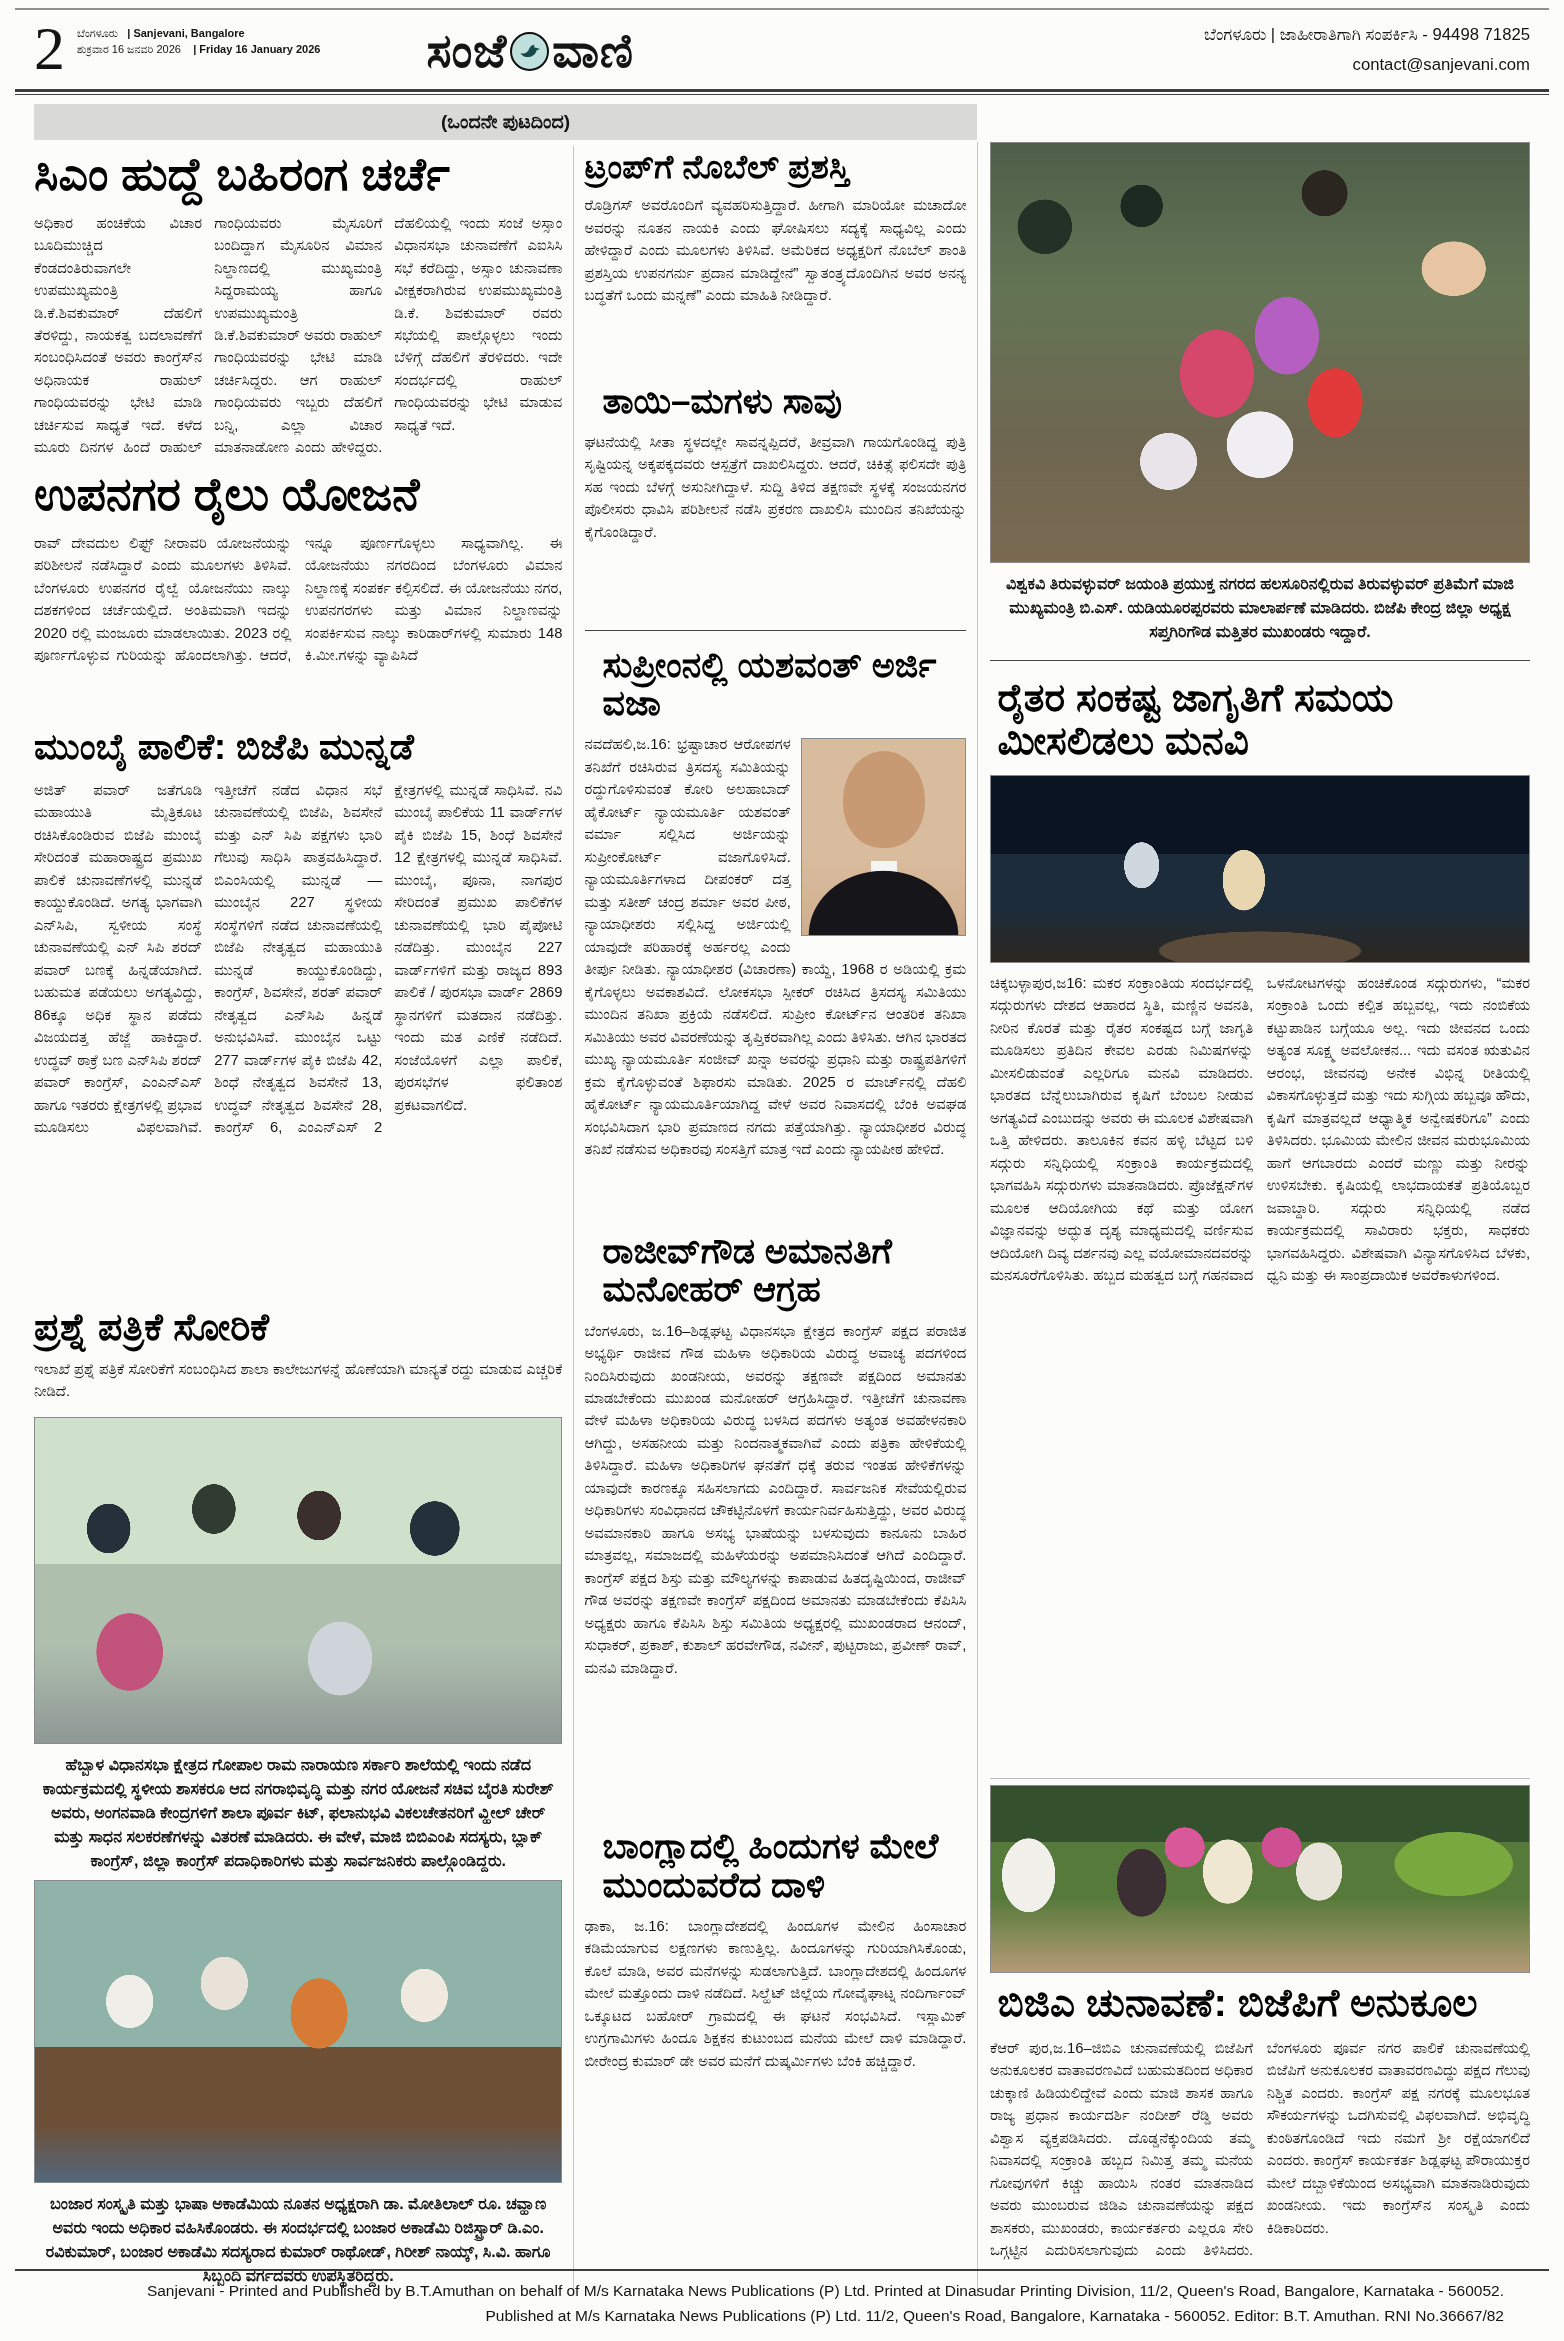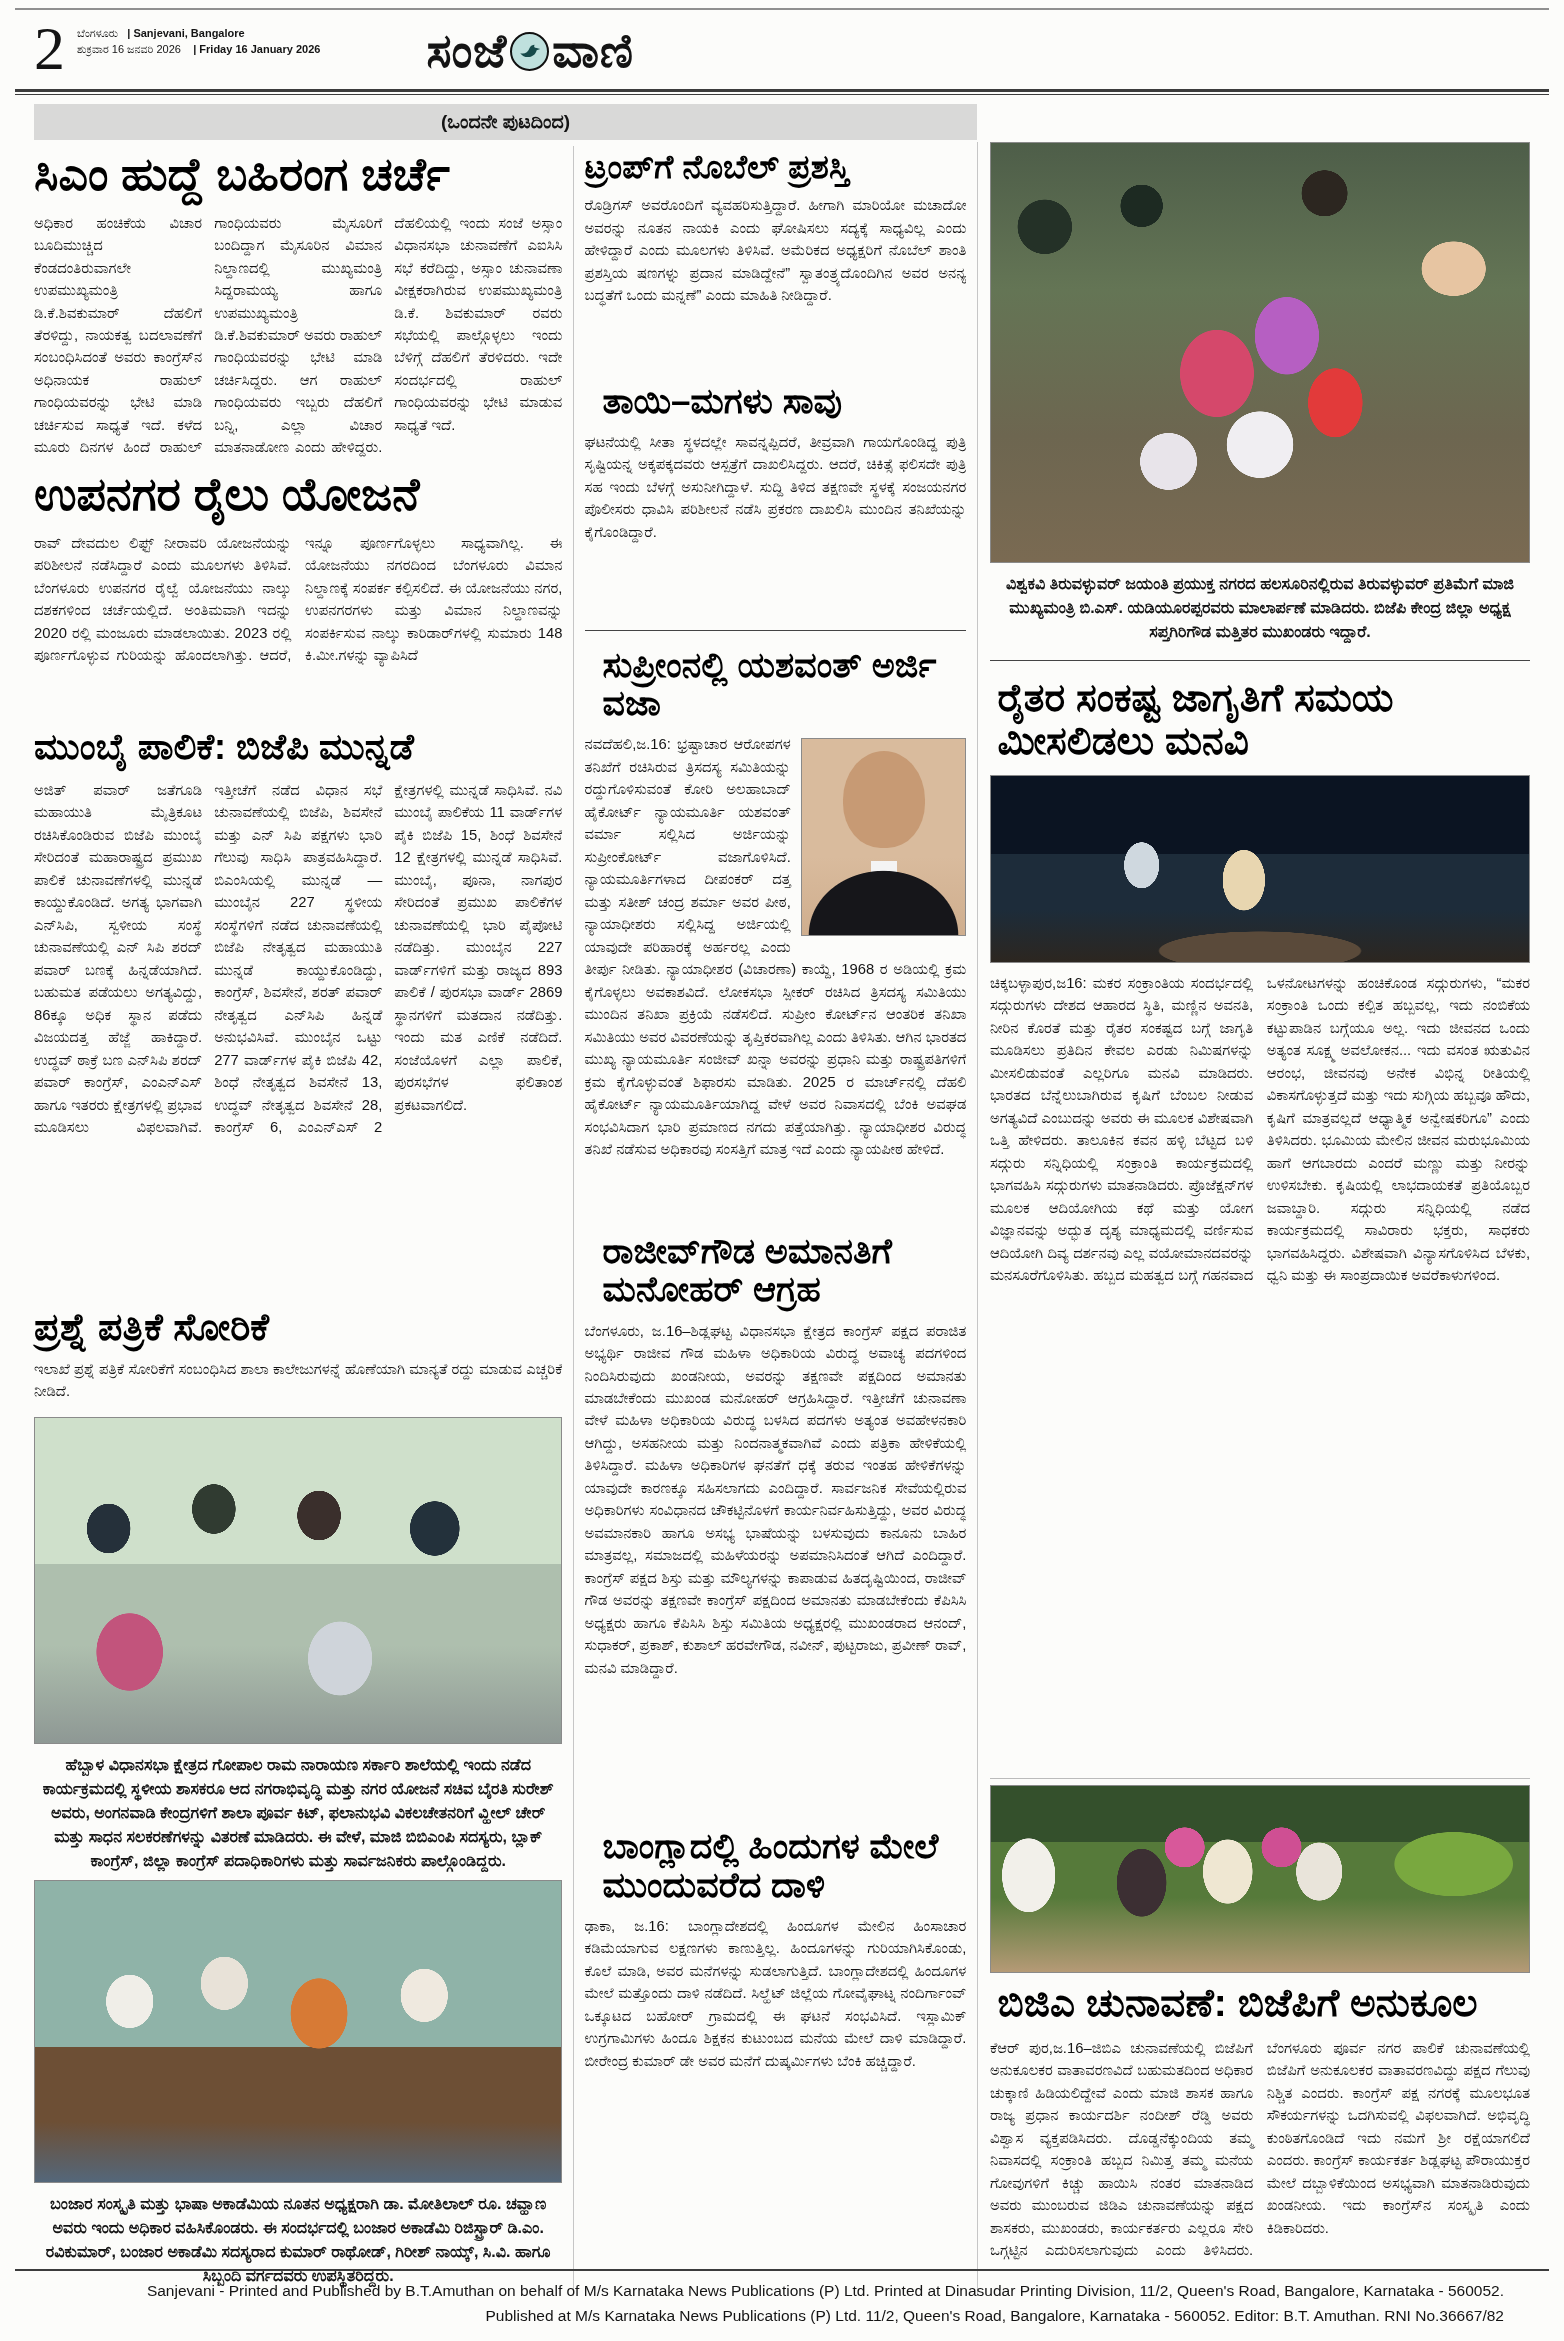--- a/index.html
+++ b/index.html
@@ -128,20 +128,24 @@
   </div>
   <div class="masthead">
     <span>ಸಂಜೆ</span>
     <span class="dove-wrap">
       <svg viewBox="0 0 24 24">
           <path d="M3 14c4 1.2 7-.8 8.2-3.8 0 0 1-4 5-4-1 2 0 3 2 3l3.2 1-3.2 1.1C17 15.5 14 17.6 10 17.6c-3 0-5-1.2-7-3.6z" fill="#164a4a"></path>
         </svg>
     </span>
     <span>ವಾಣಿ</span>
   </div>
+  <div class="hdr-right">
+    <div>ಬೆಂಗಳೂರು  |  ಜಾಹೀರಾತಿಗಾಗಿ ಸಂಪರ್ಕಿಸಿ - 94498 71825</div>
+    <div>contact@sanjevani.com</div>
+  </div>
 </div>
 <div class="hdr-rule"></div>
 
 <div class="main">
 
   <div class="lm">
     <div class="contbar">(ಒಂದನೇ ಪುಟದಿಂದ)</div>
 
     <div class="lm-cols">
 
@@ -171,21 +175,21 @@
         <div class="caption">ಹೆಬ್ಬಾಳ ವಿಧಾನಸಭಾ ಕ್ಷೇತ್ರದ ಗೋಪಾಲ ರಾಮ ನಾರಾಯಣ ಸರ್ಕಾರಿ ಶಾಲೆಯಲ್ಲಿ ಇಂದು ನಡೆದ ಕಾರ್ಯಕ್ರಮದಲ್ಲಿ ಸ್ಥಳೀಯ ಶಾಸಕರೂ ಆದ ನಗರಾಭಿವೃದ್ಧಿ ಮತ್ತು ನಗರ ಯೋಜನೆ ಸಚಿವ ಬೈರತಿ ಸುರೇಶ್ ಅವರು, ಅಂಗನವಾಡಿ ಕೇಂದ್ರಗಳಿಗೆ ಶಾಲಾ ಪೂರ್ವ ಕಿಟ್, ಫಲಾನುಭವಿ ವಿಕಲಚೇತನರಿಗೆ ವ್ಹೀಲ್ ಚೇರ್ ಮತ್ತು ಸಾಧನ ಸಲಕರಣೆಗಳನ್ನು ವಿತರಣೆ ಮಾಡಿದರು. ಈ ವೇಳೆ, ಮಾಜಿ ಬಿಬಿಎಂಪಿ ಸದಸ್ಯರು, ಬ್ಲಾಕ್ ಕಾಂಗ್ರೆಸ್, ಜಿಲ್ಲಾ ಕಾಂಗ್ರೆಸ್ ಪದಾಧಿಕಾರಿಗಳು ಮತ್ತು ಸಾರ್ವಜನಿಕರು ಪಾಲ್ಗೊಂಡಿದ್ದರು.</div>
 
         <div class="ph ph-office"></div>
         <div class="caption">ಬಂಜಾರ ಸಂಸ್ಕೃತಿ ಮತ್ತು ಭಾಷಾ ಅಕಾಡೆಮಿಯ ನೂತನ ಅಧ್ಯಕ್ಷರಾಗಿ ಡಾ. ಮೋತಿಲಾಲ್ ರೂ. ಚವ್ಹಾಣ ಅವರು ಇಂದು ಅಧಿಕಾರ ವಹಿಸಿಕೊಂಡರು. ಈ ಸಂದರ್ಭದಲ್ಲಿ ಬಂಜಾರ ಅಕಾಡೆಮಿ ರಿಜಿಸ್ಟ್ರಾರ್ ಡಿ.ಎಂ. ರವಿಕುಮಾರ್, ಬಂಜಾರ ಅಕಾಡೆಮಿ ಸದಸ್ಯರಾದ ಕುಮಾರ್ ರಾಥೋಡ್, ಗಿರೀಶ್ ನಾಯ್ಕ್, ಸಿ.ವಿ. ಹಾಗೂ ಸಿಬ್ಬಂದಿ ವರ್ಗದವರು ಉಪಸ್ಥಿತರಿದ್ದರು.</div>
       </div>
 
       <div class="midcol">
 
         <div>
           <div class="hl hl-m">ಟ್ರಂಪ್‌ಗೆ ನೊಬೆಲ್ ಪ್ರಶಸ್ತಿ</div>
-          <div class="bd" style="height:180px;">ರೊಡ್ರಿಗಸ್ ಅವರೊಂದಿಗೆ ವ್ಯವಹರಿಸುತ್ತಿದ್ದಾರೆ. ಹೀಗಾಗಿ ಮಾರಿಯೋ ಮಚಾದೋ ಅವರನ್ನು ನೂತನ ನಾಯಕಿ ಎಂದು ಘೋಷಿಸಲು ಸದ್ಯಕ್ಕೆ ಸಾಧ್ಯವಿಲ್ಲ ಎಂದು ಹೇಳಿದ್ದಾರೆ ಎಂದು ಮೂಲಗಳು ತಿಳಿಸಿವೆ. ಅಮೆರಿಕದ ಅಧ್ಯಕ್ಷರಿಗೆ ನೊಬೆಲ್ ಶಾಂತಿ ಪ್ರಶಸ್ತಿಯ ಷಣಗಳ್ನು ಪ್ರದಾನ ಮಾಡಿದ್ದೇನೆ” ಸ್ವಾತಂತ್ರ್ಯದೊಂದಿಗಿನ ಅವರ ಅನನ್ಯ ಬದ್ಧತೆಗೆ ಒಂದು ಮನ್ನಣೆ” ಎಂದು ಮಾಹಿತಿ ನೀಡಿದ್ದಾರೆ.</div>
+          <div class="bd" style="height:180px;">ರೊಡ್ರಿಗಸ್ ಅವರೊಂದಿಗೆ ವ್ಯವಹರಿಸುತ್ತಿದ್ದಾರೆ. ಹೀಗಾಗಿ ಮಾರಿಯೋ ಮಚಾದೋ ಅವರನ್ನು ನೂತನ ನಾಯಕಿ ಎಂದು ಘೋಷಿಸಲು ಸದ್ಯಕ್ಕೆ ಸಾಧ್ಯವಿಲ್ಲ ಎಂದು ಹೇಳಿದ್ದಾರೆ ಎಂದು ಮೂಲಗಳು ತಿಳಿಸಿವೆ. ಅಮೆರಿಕದ ಅಧ್ಯಕ್ಷರಿಗೆ ನೊಬೆಲ್ ಶಾಂತಿ ಪ್ರಶಸ್ತಿಯ ಉಪನಗರ್ನು ಪ್ರದಾನ ಮಾಡಿದ್ದೇನೆ” ಸ್ವಾತಂತ್ರ್ಯದೊಂದಿಗಿನ ಅವರ ಅನನ್ಯ ಬದ್ಧತೆಗೆ ಒಂದು ಮನ್ನಣೆ” ಎಂದು ಮಾಹಿತಿ ನೀಡಿದ್ದಾರೆ.</div>
         </div>
 
         <div>
           <div class="hl hl-m2">ತಾಯಿ–ಮಗಳು ಸಾವು</div>
           <div class="bd" style="height:191px;">ಘಟನೆಯಲ್ಲಿ ಸೀತಾ ಸ್ಥಳದಲ್ಲೇ ಸಾವನ್ನಪ್ಪಿದರೆ, ತೀವ್ರವಾಗಿ ಗಾಯಗೊಂಡಿದ್ದ ಪುತ್ರಿ ಸೃಷ್ಟಿಯನ್ನ ಅಕ್ಕಪಕ್ಕದವರು ಆಸ್ಪತ್ರೆಗೆ ದಾಖಲಿಸಿದ್ದರು. ಆದರೆ, ಚಿಕಿತ್ಸೆ ಫಲಿಸದೇ ಪುತ್ರಿ ಸಹ ಇಂದು ಬೆಳಗ್ಗೆ ಅಸುನೀಗಿದ್ದಾಳೆ. ಸುದ್ದಿ ತಿಳಿದ ತಕ್ಷಣವೇ ಸ್ಥಳಕ್ಕೆ ಸಂಜಯನಗರ ಪೊಲೀಸರು ಧಾವಿಸಿ ಪರಿಶೀಲನೆ ನಡೆಸಿ ಪ್ರಕರಣ ದಾಖಲಿಸಿ ಮುಂದಿನ ತನಿಖೆಯನ್ನು ಕೈಗೊಂಡಿದ್ದಾರೆ.</div>
         </div>
 
         <div class="rule"></div>
 
         <div>

